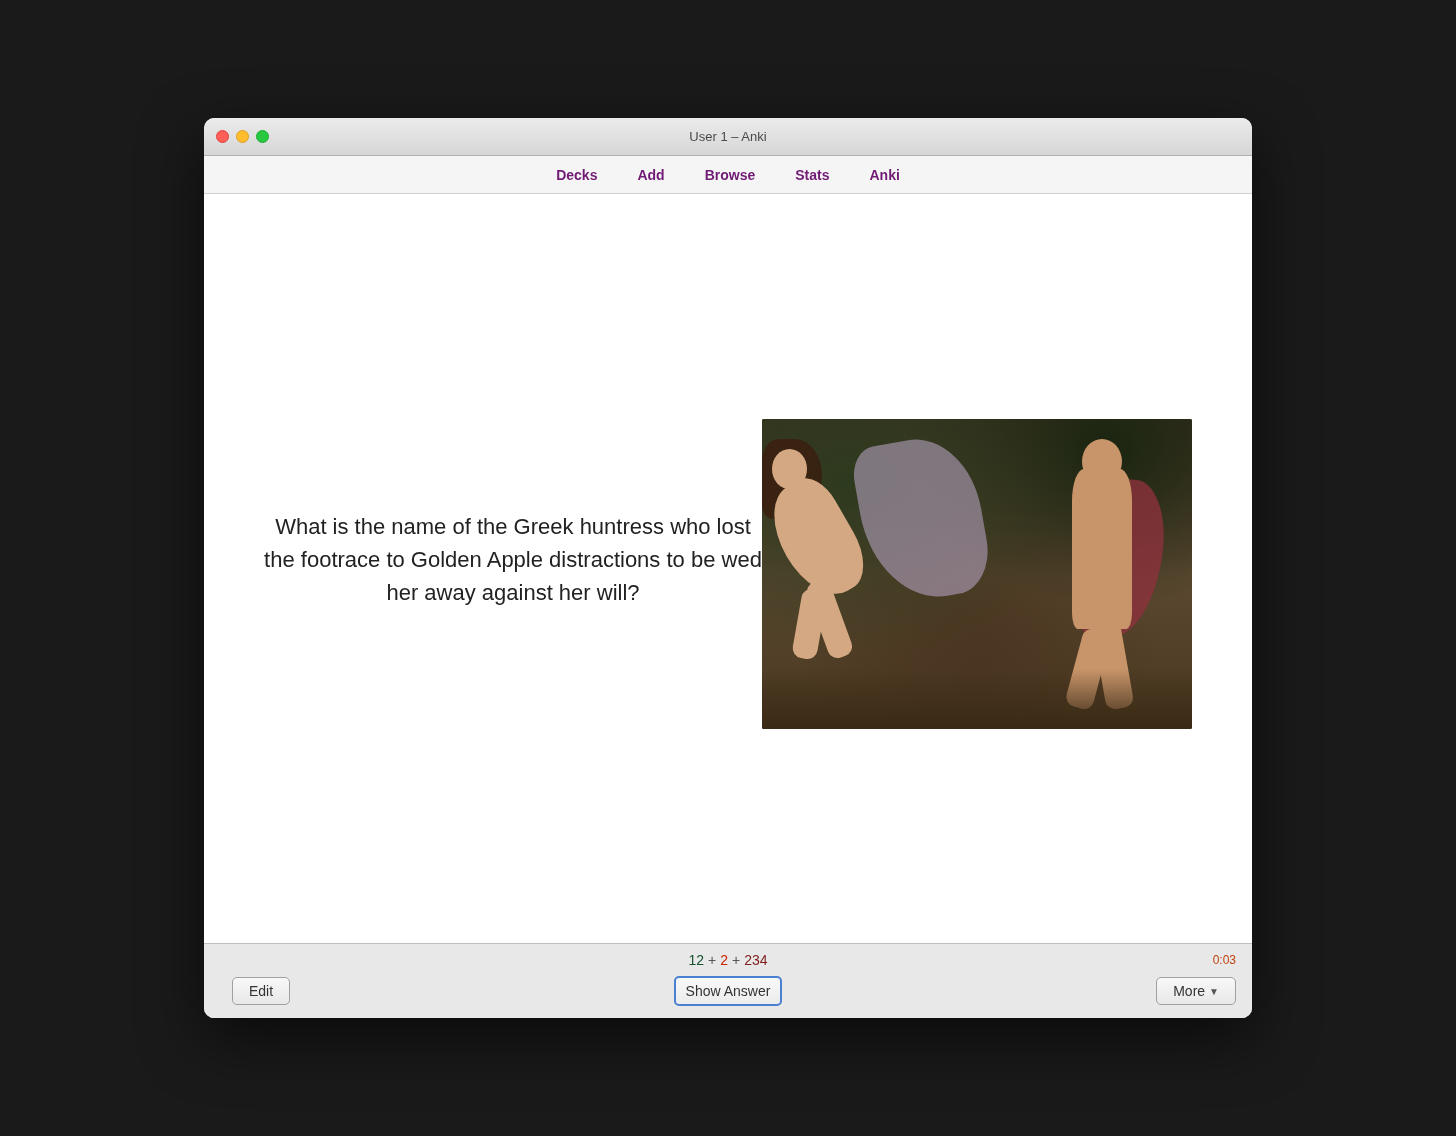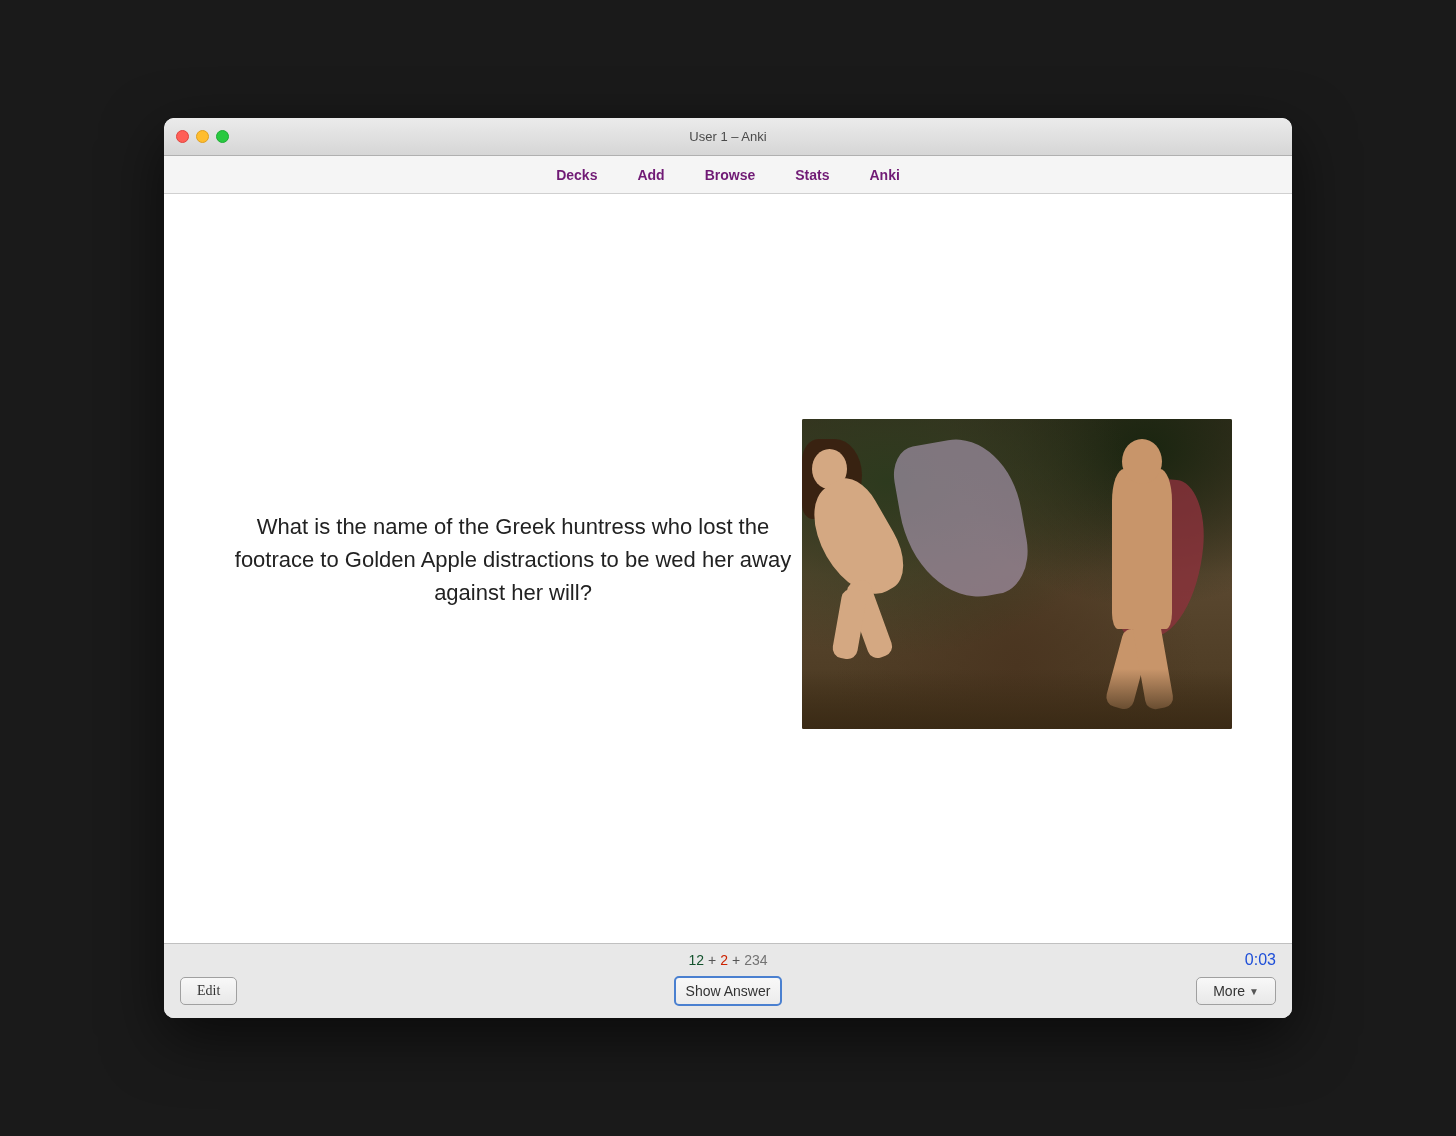--- a/index.html
+++ b/index.html
@@ -7,21 +7,21 @@
       background: #1a1a1a;
       display: flex;
       justify-content: center;
       align-items: center;
       width: 1456px;
       height: 1136px;
       font-family: -apple-system, BlinkMacSystemFont, "Helvetica Neue", Arial, sans-serif;
     }
 
     .window {
-      width: 1128px;
+      width: 1048px;
       height: 900px;
       background: #ffffff;
       border-radius: 10px;
       box-shadow: 0 20px 60px rgba(0,0,0,0.6);
       display: flex;
       flex-direction: column;
       overflow: hidden;
     }
 
     
@@ -276,28 +276,28 @@
 
     .stats-counts {
       font-size: 14px;
       display: flex;
       gap: 4px;
       align-items: center;
     }
 
     .count-blue { color: #14532d; font-weight: 500; }
     .count-red { color: #cc2200; font-weight: 500; }
-    .count-green { color: #737373; font-weight: 500; }
+    .count-green { color: #7f1d1d; font-weight: 500; }
     .count-plus { color: #555; }
 
     .timer {
       position: absolute;
       right: 0;
-      font-size: 16px;
-      color: #1d4ed8;
+      font-size: 12px;
+      color: #c2410c;
     }
 
     .buttons-row {
       display: flex;
       justify-content: center;
       align-items: center;
       position: relative;
     }
 
     .btn {
@@ -306,22 +306,21 @@
       border-radius: 5px;
       padding: 5px 16px;
       font-size: 14px;
       color: #333;
       cursor: pointer;
       font-family: inherit;
     }
 
     .btn-edit {
       position: absolute;
-      left: 0;
-      font-family: Liberation Serif, serif;
+      left: 12px;
     }
 
     .btn-show-answer {
       border: 2px solid #4a80d0;
       background: linear-gradient(to bottom, #f8f8f8, #ececec);
       padding: 5px 10px;
     }
 
     .btn-more {
       position: absolute;

